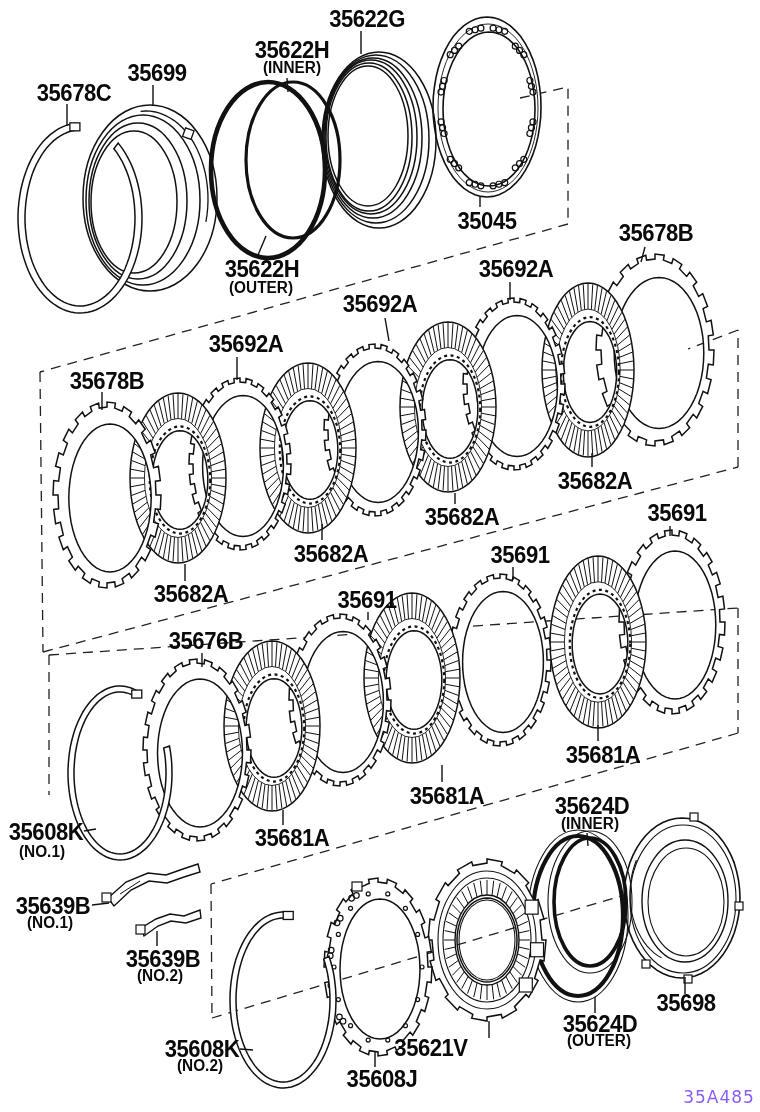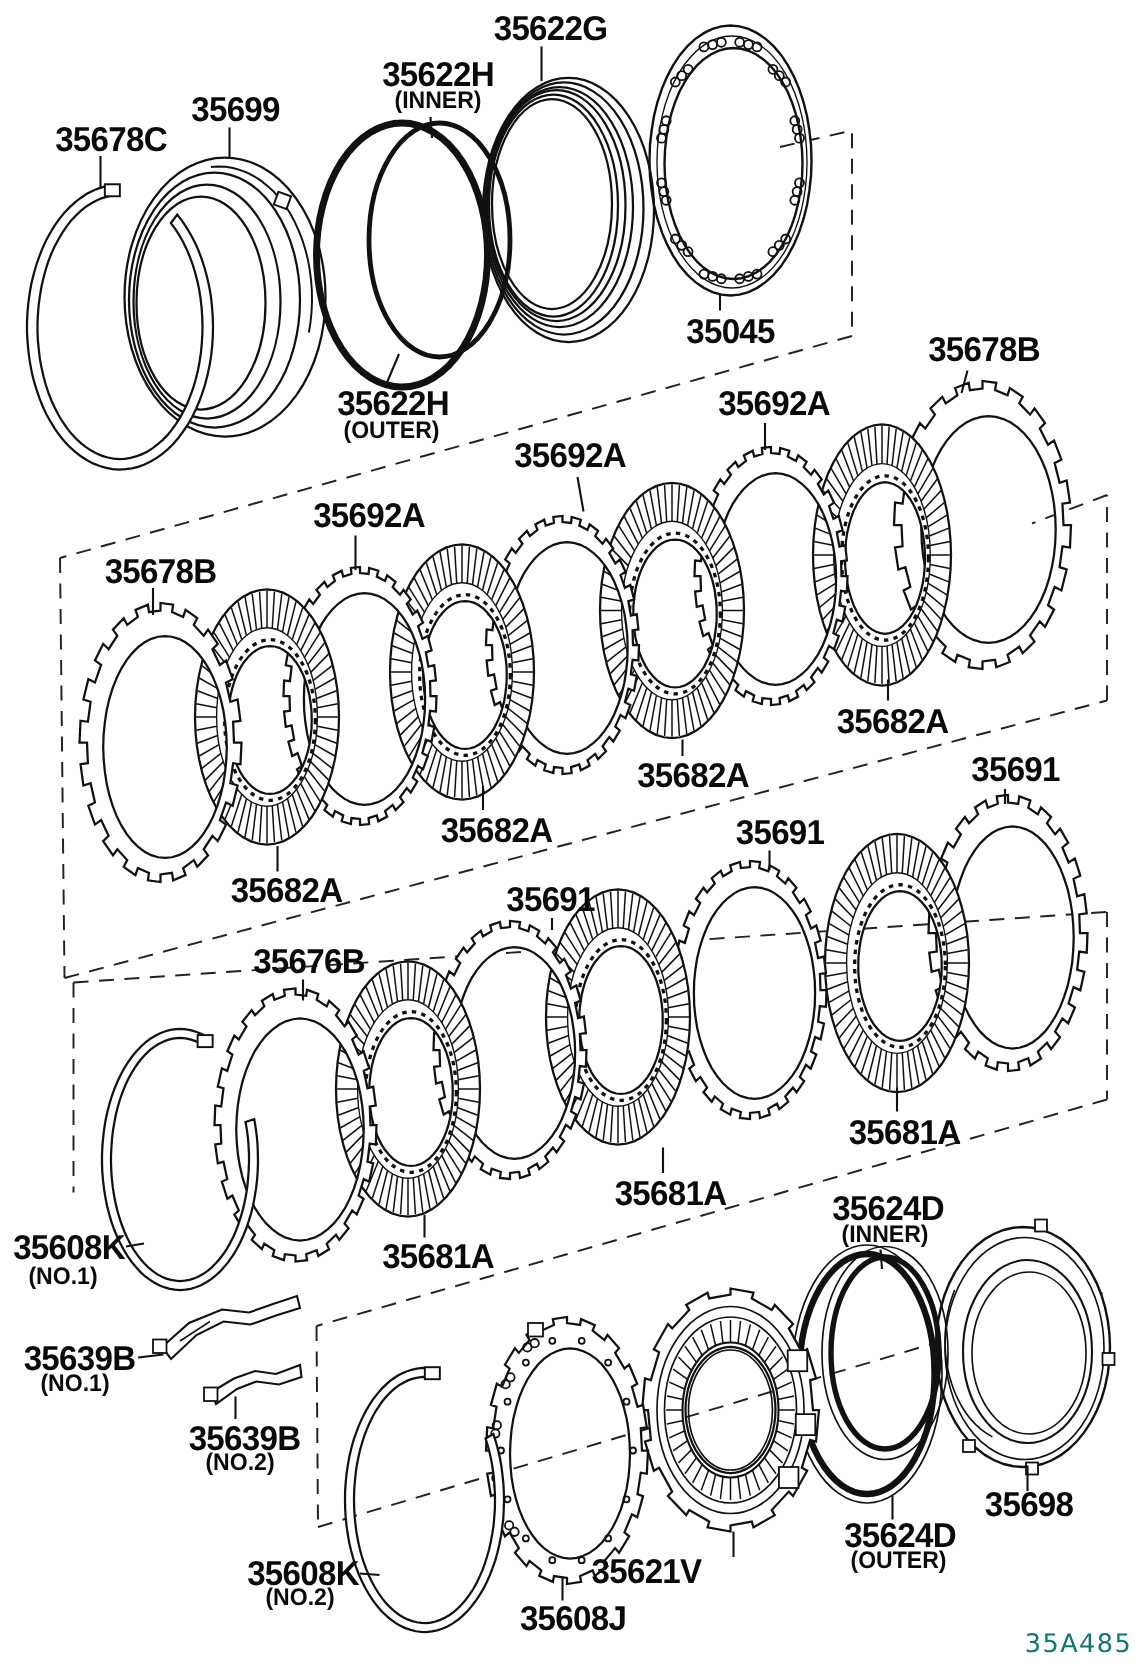--- a/index.html
+++ b/index.html
@@ -4,21 +4,21 @@
 <style>
   html,body{margin:0;padding:0;background:#fff;}
   .stage{position:relative;width:760px;height:1112px;background:#fff;overflow:hidden;
          font-family:"Liberation Sans",sans-serif;}
   svg{position:absolute;left:0;top:0;}
   .lbl{position:absolute;transform:translate(-50%,-50%) scaleX(.96);
        font:700 23px/1 "Liberation Sans",sans-serif;color:#0a0a0a;
        letter-spacing:-.5px;white-space:nowrap;}
   .sub{font:700 16px/1 "Liberation Sans",sans-serif;letter-spacing:0;}
   .code{position:absolute;transform:translate(-50%,-50%);
-        font:400 17px/1 "DejaVu Sans",sans-serif;color:#0f766e;letter-spacing:1px;}
+        font:400 17px/1 "DejaVu Sans",sans-serif;color:#8b5cf6;letter-spacing:1px;}
 </style>
 </head>
 <body>
 
 <div class="stage">
   <svg id="art" width="760" height="1112" viewBox="0 0 760 1112">
       <g>
         <polyline points="520,98 568,87 568,224" fill="none" stroke="#222" stroke-width="1.3" stroke-dasharray="10 7"></polyline>
         <polyline points="568,224 40,372" fill="none" stroke="#222" stroke-width="1.3" stroke-dasharray="10 7"></polyline>
         <polyline points="40,372 43,652" fill="none" stroke="#222" stroke-width="1.3" stroke-dasharray="10 7"></polyline>

